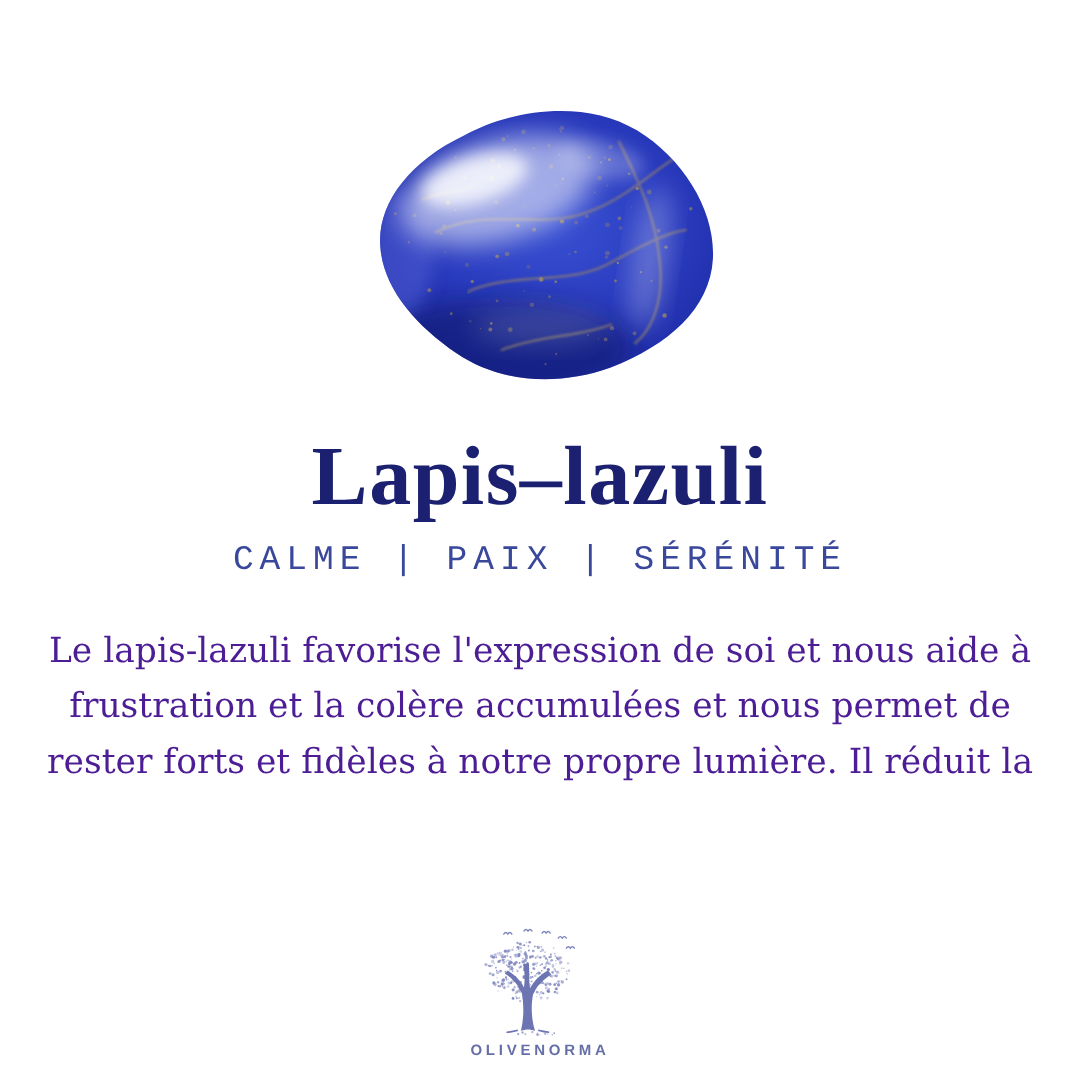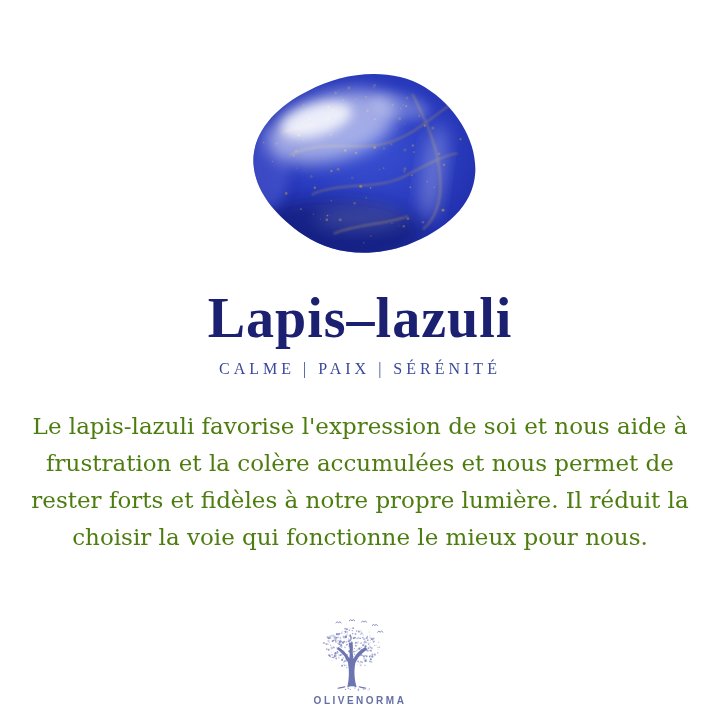--- a/index.html
+++ b/index.html
@@ -29,33 +29,33 @@
     font-family: "Liberation Serif", serif;
     font-weight: 700;
     font-size: 56px;
     line-height: 1.0;
     color: #1b2170;
     letter-spacing: 1px;
     white-space: nowrap;
   }
   .subtitle {
     margin-top: 14px;
-    font-family: Liberation Serif, serif;
+    font-family: Liberation Mono, monospace;
     font-weight: 400;
-    font-size: 16px;
+    font-size: 23px;
     color: #39489b;
     letter-spacing: 4px;
     white-space: nowrap;
   }
   .paragraph {
     margin-top: 30px;
     font-family: "DejaVu Serif", serif;
     font-size: 23px;
     line-height: 37px;
-    color: #4d7c0f;
+    color: #4c1d95;
     text-align: center;
   }
   .paragraph .line { white-space: nowrap; }
   .logo {
     margin-top: auto;
     margin-bottom: 14px;
     display: flex;
     flex-direction: column;
     align-items: flex-start;
   }
@@ -210,21 +210,20 @@
   </div>
 
   <div class="title">Lapis–lazuli</div>
 
   <div class="subtitle">CALME | PAIX | SÉRÉNITÉ</div>
 
   <div class="paragraph">
     <div class="line">Le lapis-lazuli favorise l'expression de soi et nous aide à</div>
     <div class="line">frustration et la colère accumulées et nous permet de</div>
     <div class="line">rester forts et fidèles à notre propre lumière. Il réduit la</div>
-    <div class="line">choisir la voie qui fonctionne le mieux pour nous.</div>
   </div>
 
   <div class="logo">
     <svg class="tree" viewBox="0 0 100 110">
       <g id="tree-canopy" fill="#7d84bd">
           <circle cx="32.3" cy="34.6" r="1.69" opacity="0.75"></circle>
           <circle cx="10.7" cy="38.4" r="0.68" opacity="0.95"></circle>
           <circle cx="54.8" cy="58.1" r="0.66" opacity="0.58"></circle>
           <circle cx="60.7" cy="45.6" r="1.62" opacity="0.84"></circle>
           <circle cx="49.4" cy="36.3" r="1.15" opacity="0.47"></circle>

